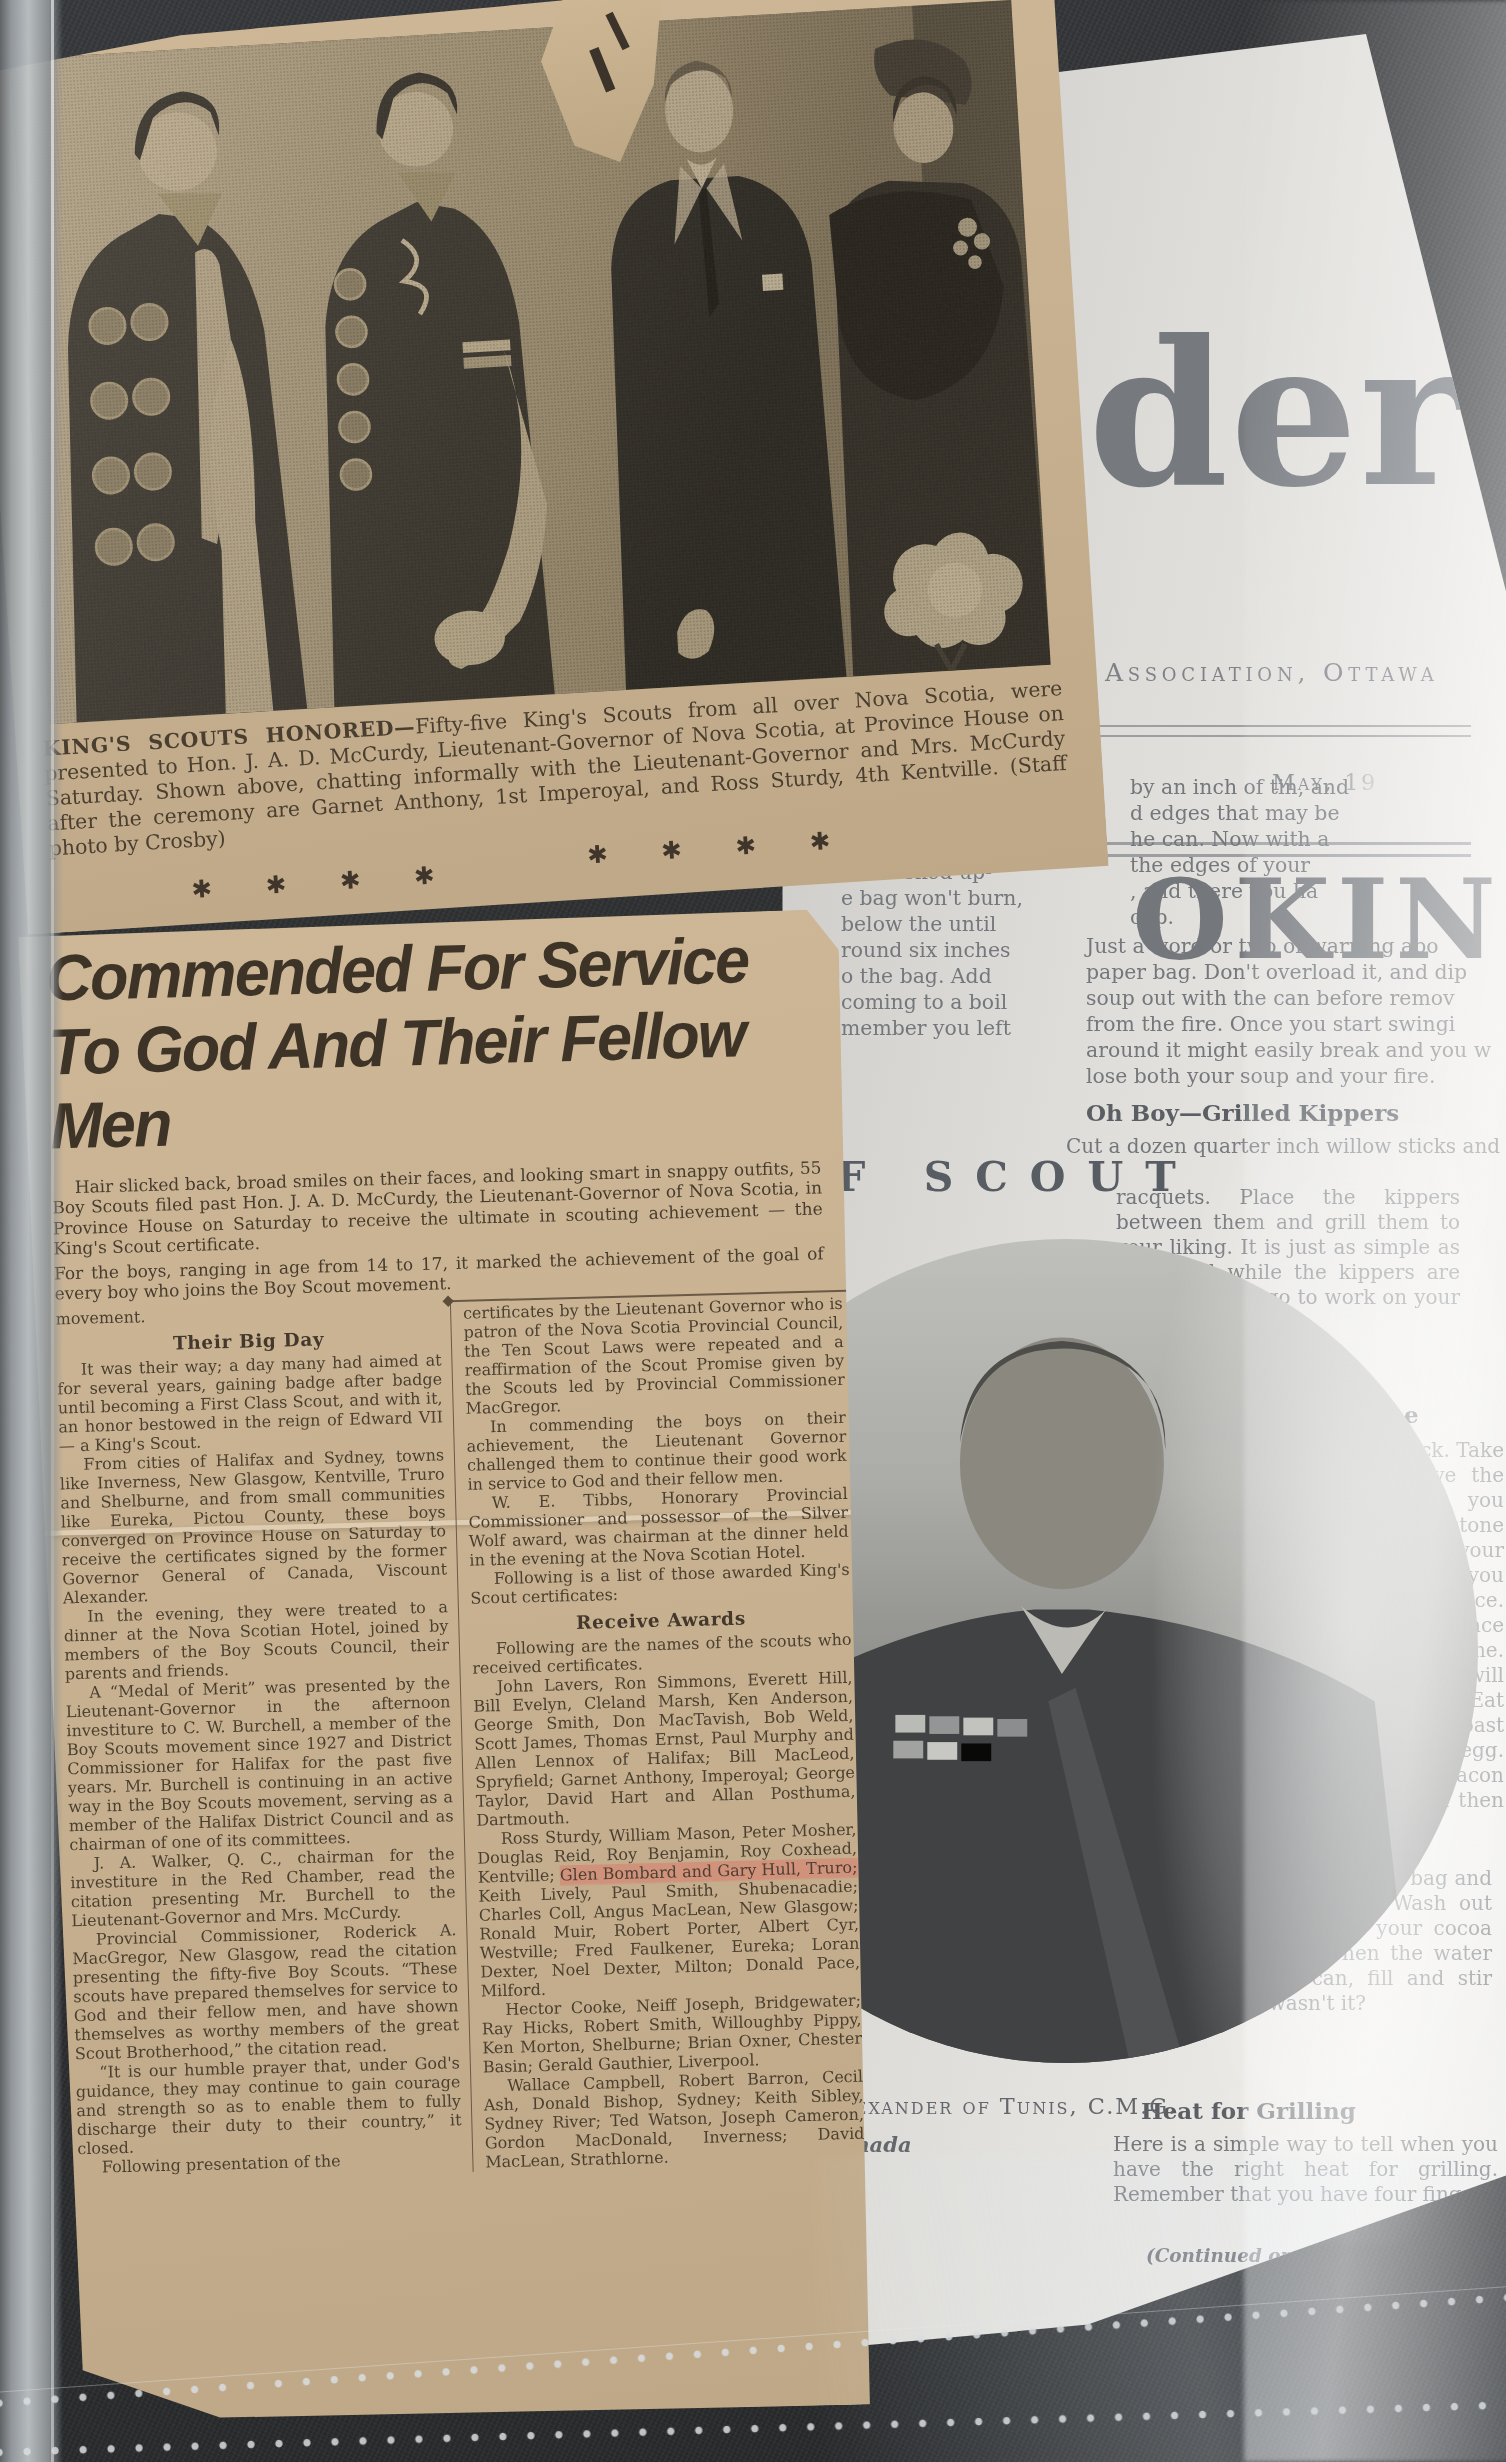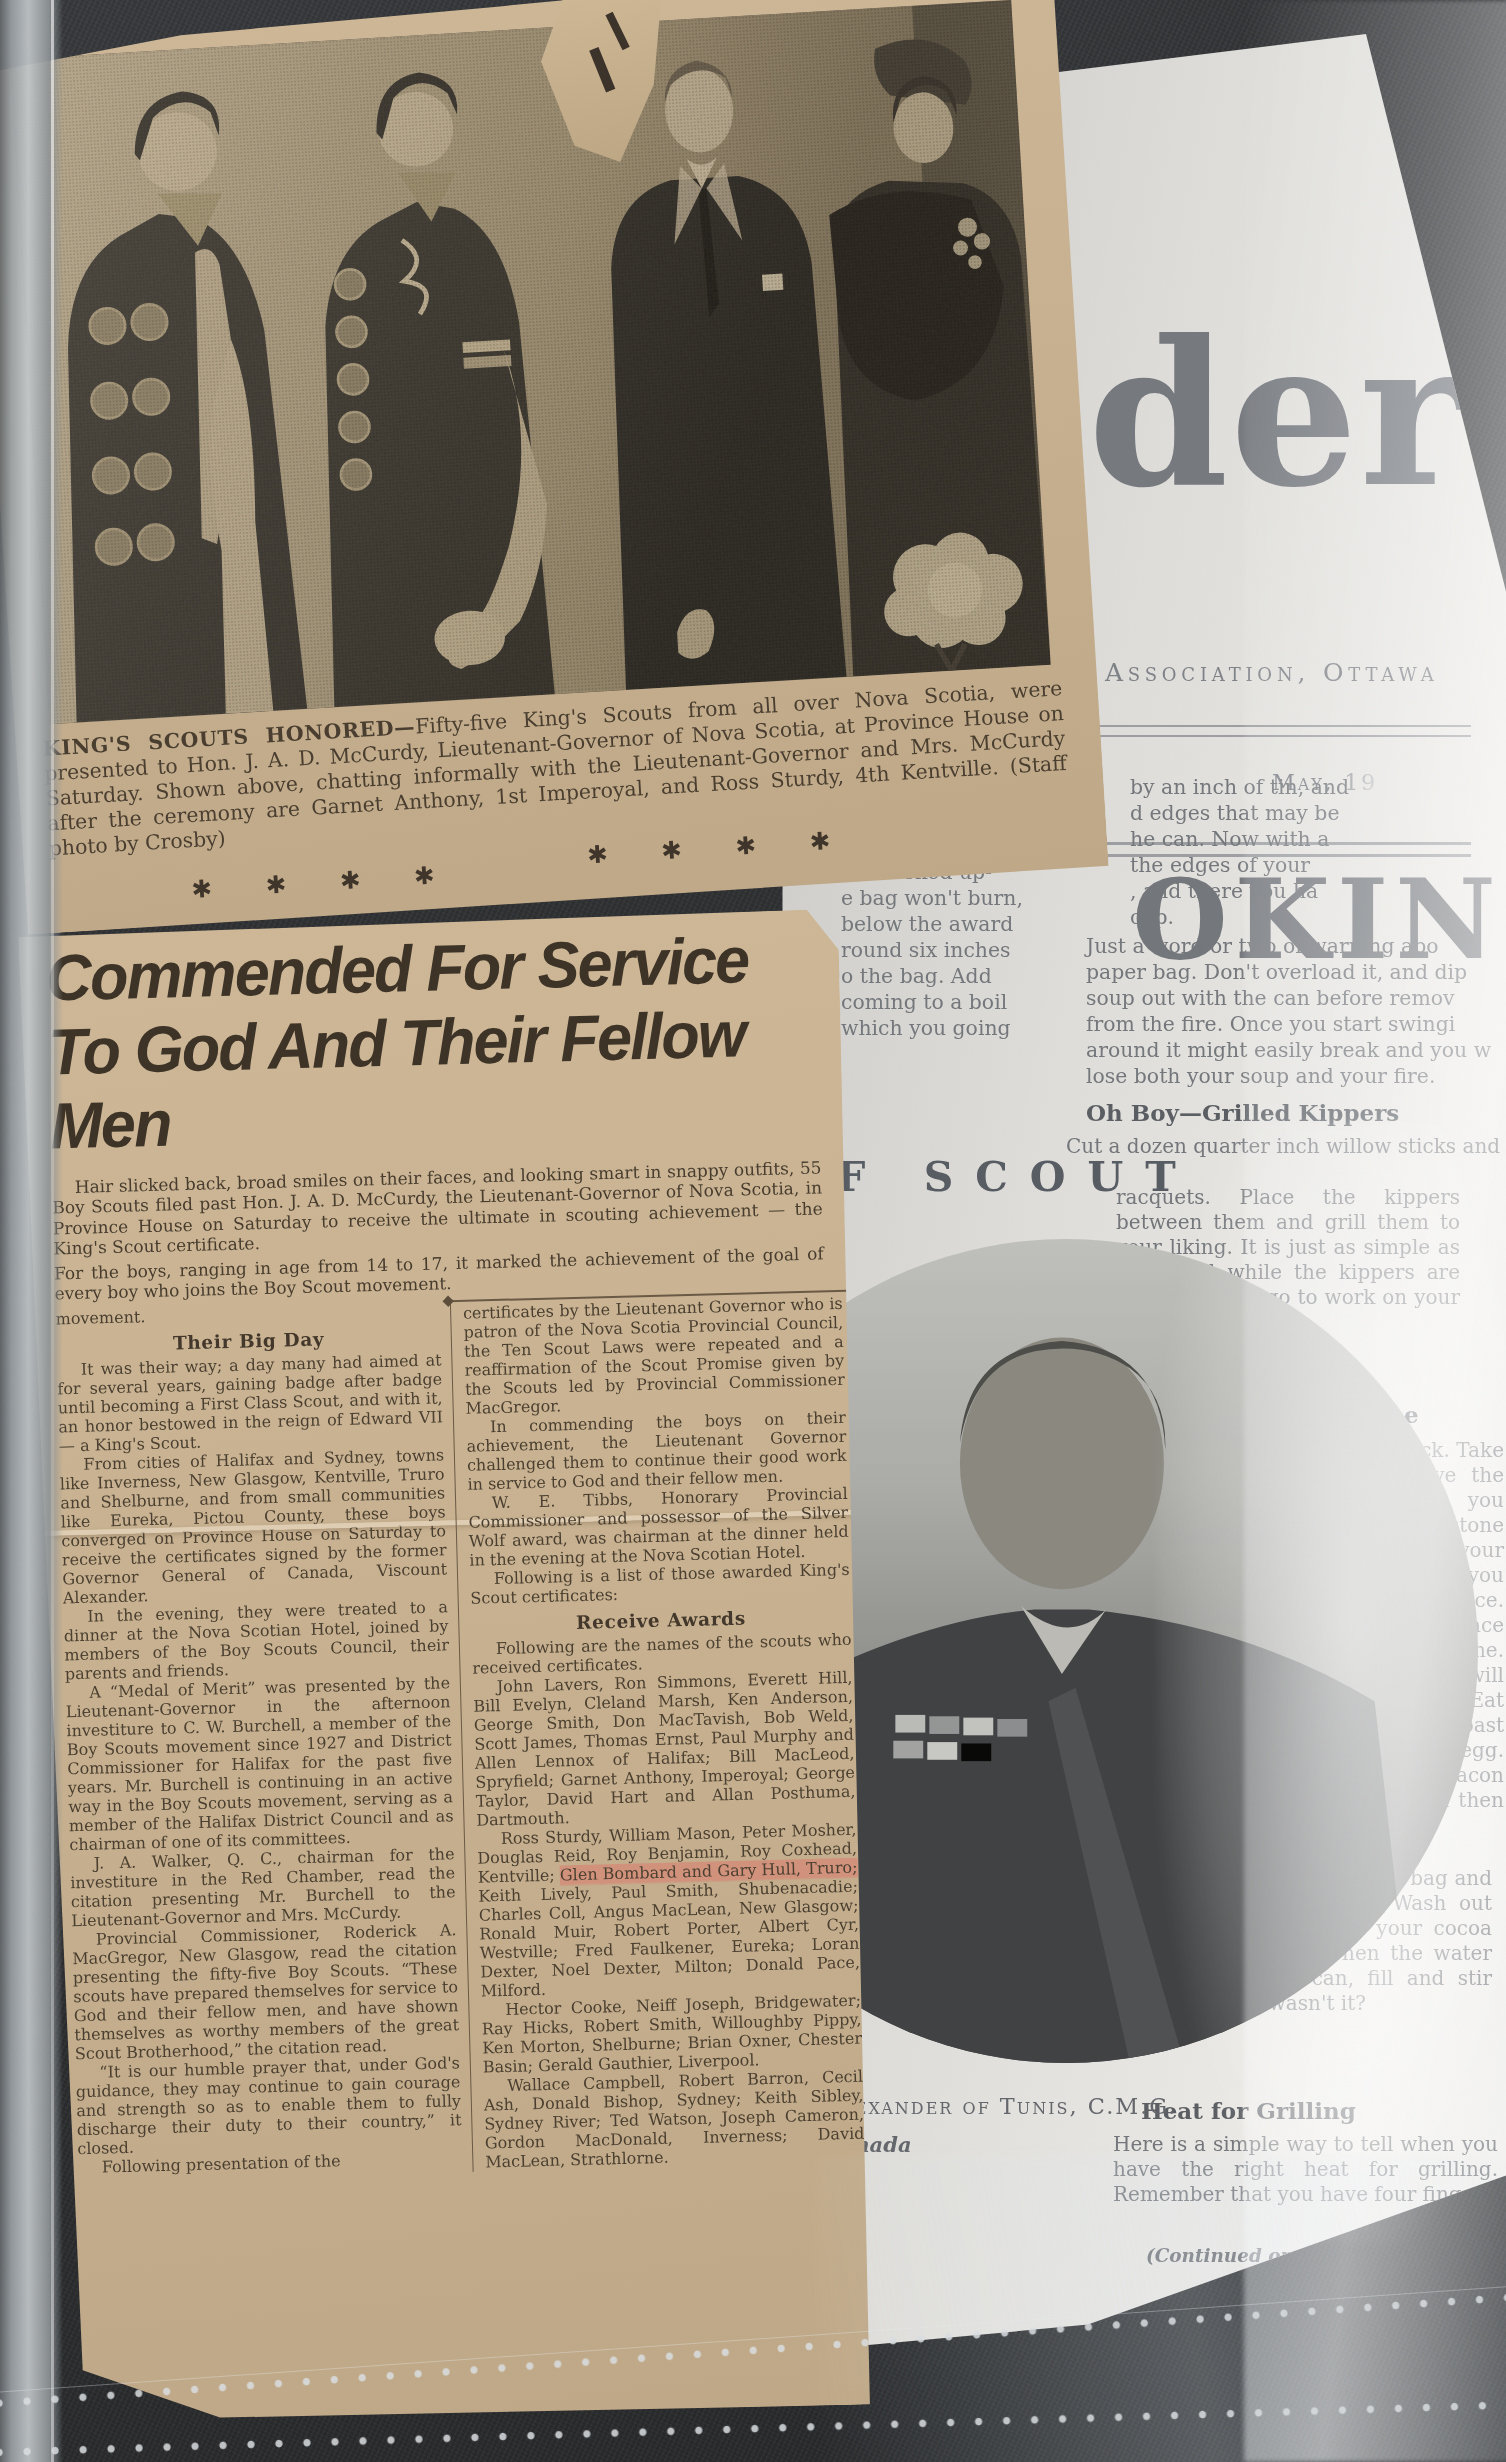--- a/index.html
+++ b/index.html
@@ -127,25 +127,25 @@
     <div class="rl r3"></div>
     <div class="rl r4"></div>
     <div class="oking">OKING</div>
 
     <div class="fragcol fragL">
       <div>le now. Carefully</div>
       <div>nto your bag and</div>
       <div>the handles from</div>
       <div>two forked up-</div>
       <div>e bag won't burn,</div>
-      <div>below the award</div>
+      <div>below the until</div>
       <div>round six inches</div>
       <div>o the bag. Add</div>
       <div>coming to a boil</div>
-      <div>which you going</div>
+      <div>member you left</div>
     </div>
 
     <div class="fragcol fragR">
       <div>by an inch of tin, and</div>
       <div>d edges that may be</div>
       <div>he can. Now with a</div>
       <div>the edges of your</div>
       <div>, and there you ha</div>
       <div>cup.</div>
     </div>

